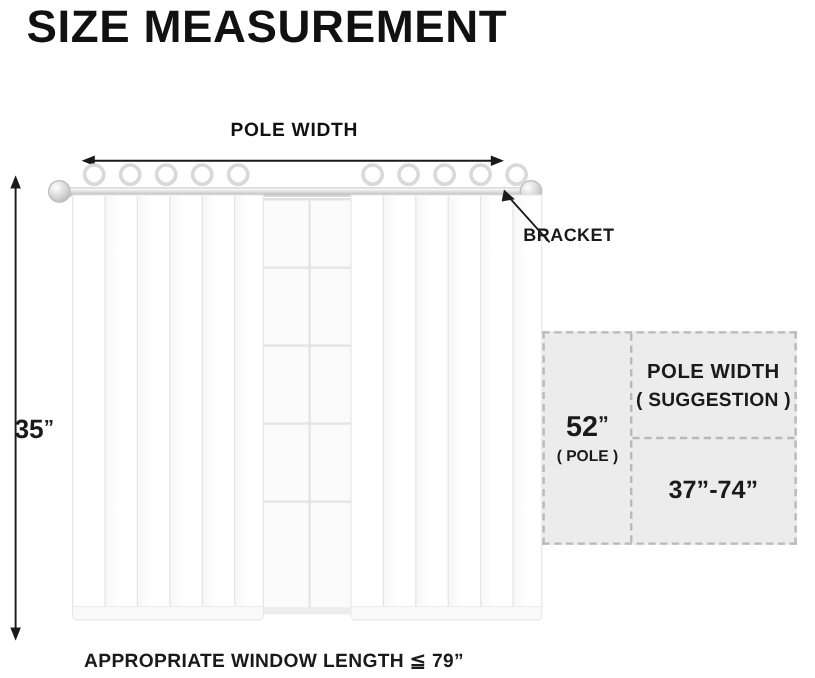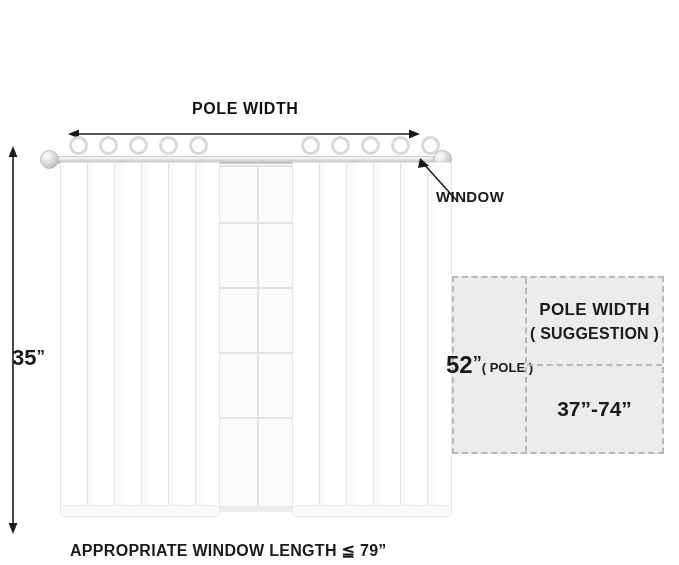--- a/index.html
+++ b/index.html
@@ -236,21 +236,21 @@
   }
   .infobox .cell-left {
     position: absolute;
     left: 0;
     top: 0;
     width: 73px;
     height: 100%;
     border-right: 2px dashed #b9b9b9;
     box-sizing: border-box;
     display: flex;
-    flex-direction: row;
+    flex-direction: column;
     align-items: center;
     justify-content: center;
   }
   .infobox .cell-right-top {
     position: absolute;
     left: 73px;
     top: 0;
     right: 0;
     height: 88px;
     border-bottom: 2px dashed #b9b9b9;
@@ -301,20 +301,21 @@
     font-size: 21px;
     font-weight: bold;
     white-space: nowrap;
   }
 </style>
 </head>
 <body>
 
 <div id="root">
 
+  <div class="title">SIZE MEASUREMENT</div>
 
   <div class="pole-width-label">POLE WIDTH</div>
 
   <svg class="h-arrow" viewBox="0 0 352 10">
     <line x1="6" y1="5" x2="346" y2="5" stroke="#1a1a1a" stroke-width="1.6"></line>
     <polygon points="0,5 11,0.6 11,9.4" fill="#1a1a1a"></polygon>
     <polygon points="352,5 341,0.6 341,9.4" fill="#1a1a1a"></polygon>
   </svg>
 
   <svg class="v-arrow" viewBox="0 0 10 388">
@@ -381,21 +382,21 @@
     <div class="grommet" style="left:341px"></div>
     <div class="grommet" style="left:371px"></div>
     <div class="grommet" style="left:401px"></div>
 
     <svg style="position:absolute;left:398px;top:18px;width:50px;height:52px" viewBox="0 0 50 52">
       <line x1="4" y1="4" x2="40" y2="44" stroke="#1a1a1a" stroke-width="1.5"></line>
       <polygon points="2,0 11,8 0,10" fill="#1a1a1a"></polygon>
     </svg>
   </div>
 
-  <div class="bracket-label">WINDOW</div>
+  <div class="bracket-label">BRACKET</div>
 
   <div class="bottom-caption">APPROPRIATE WINDOW LENGTH ≦ 79”</div>
 
   <div class="infobox">
     <div class="cell-left">
       <div class="big-num">
         <span>52</span><span class="inch">”</span>
       </div>
       <div class="sub-num">( POLE )</div>
     </div>

